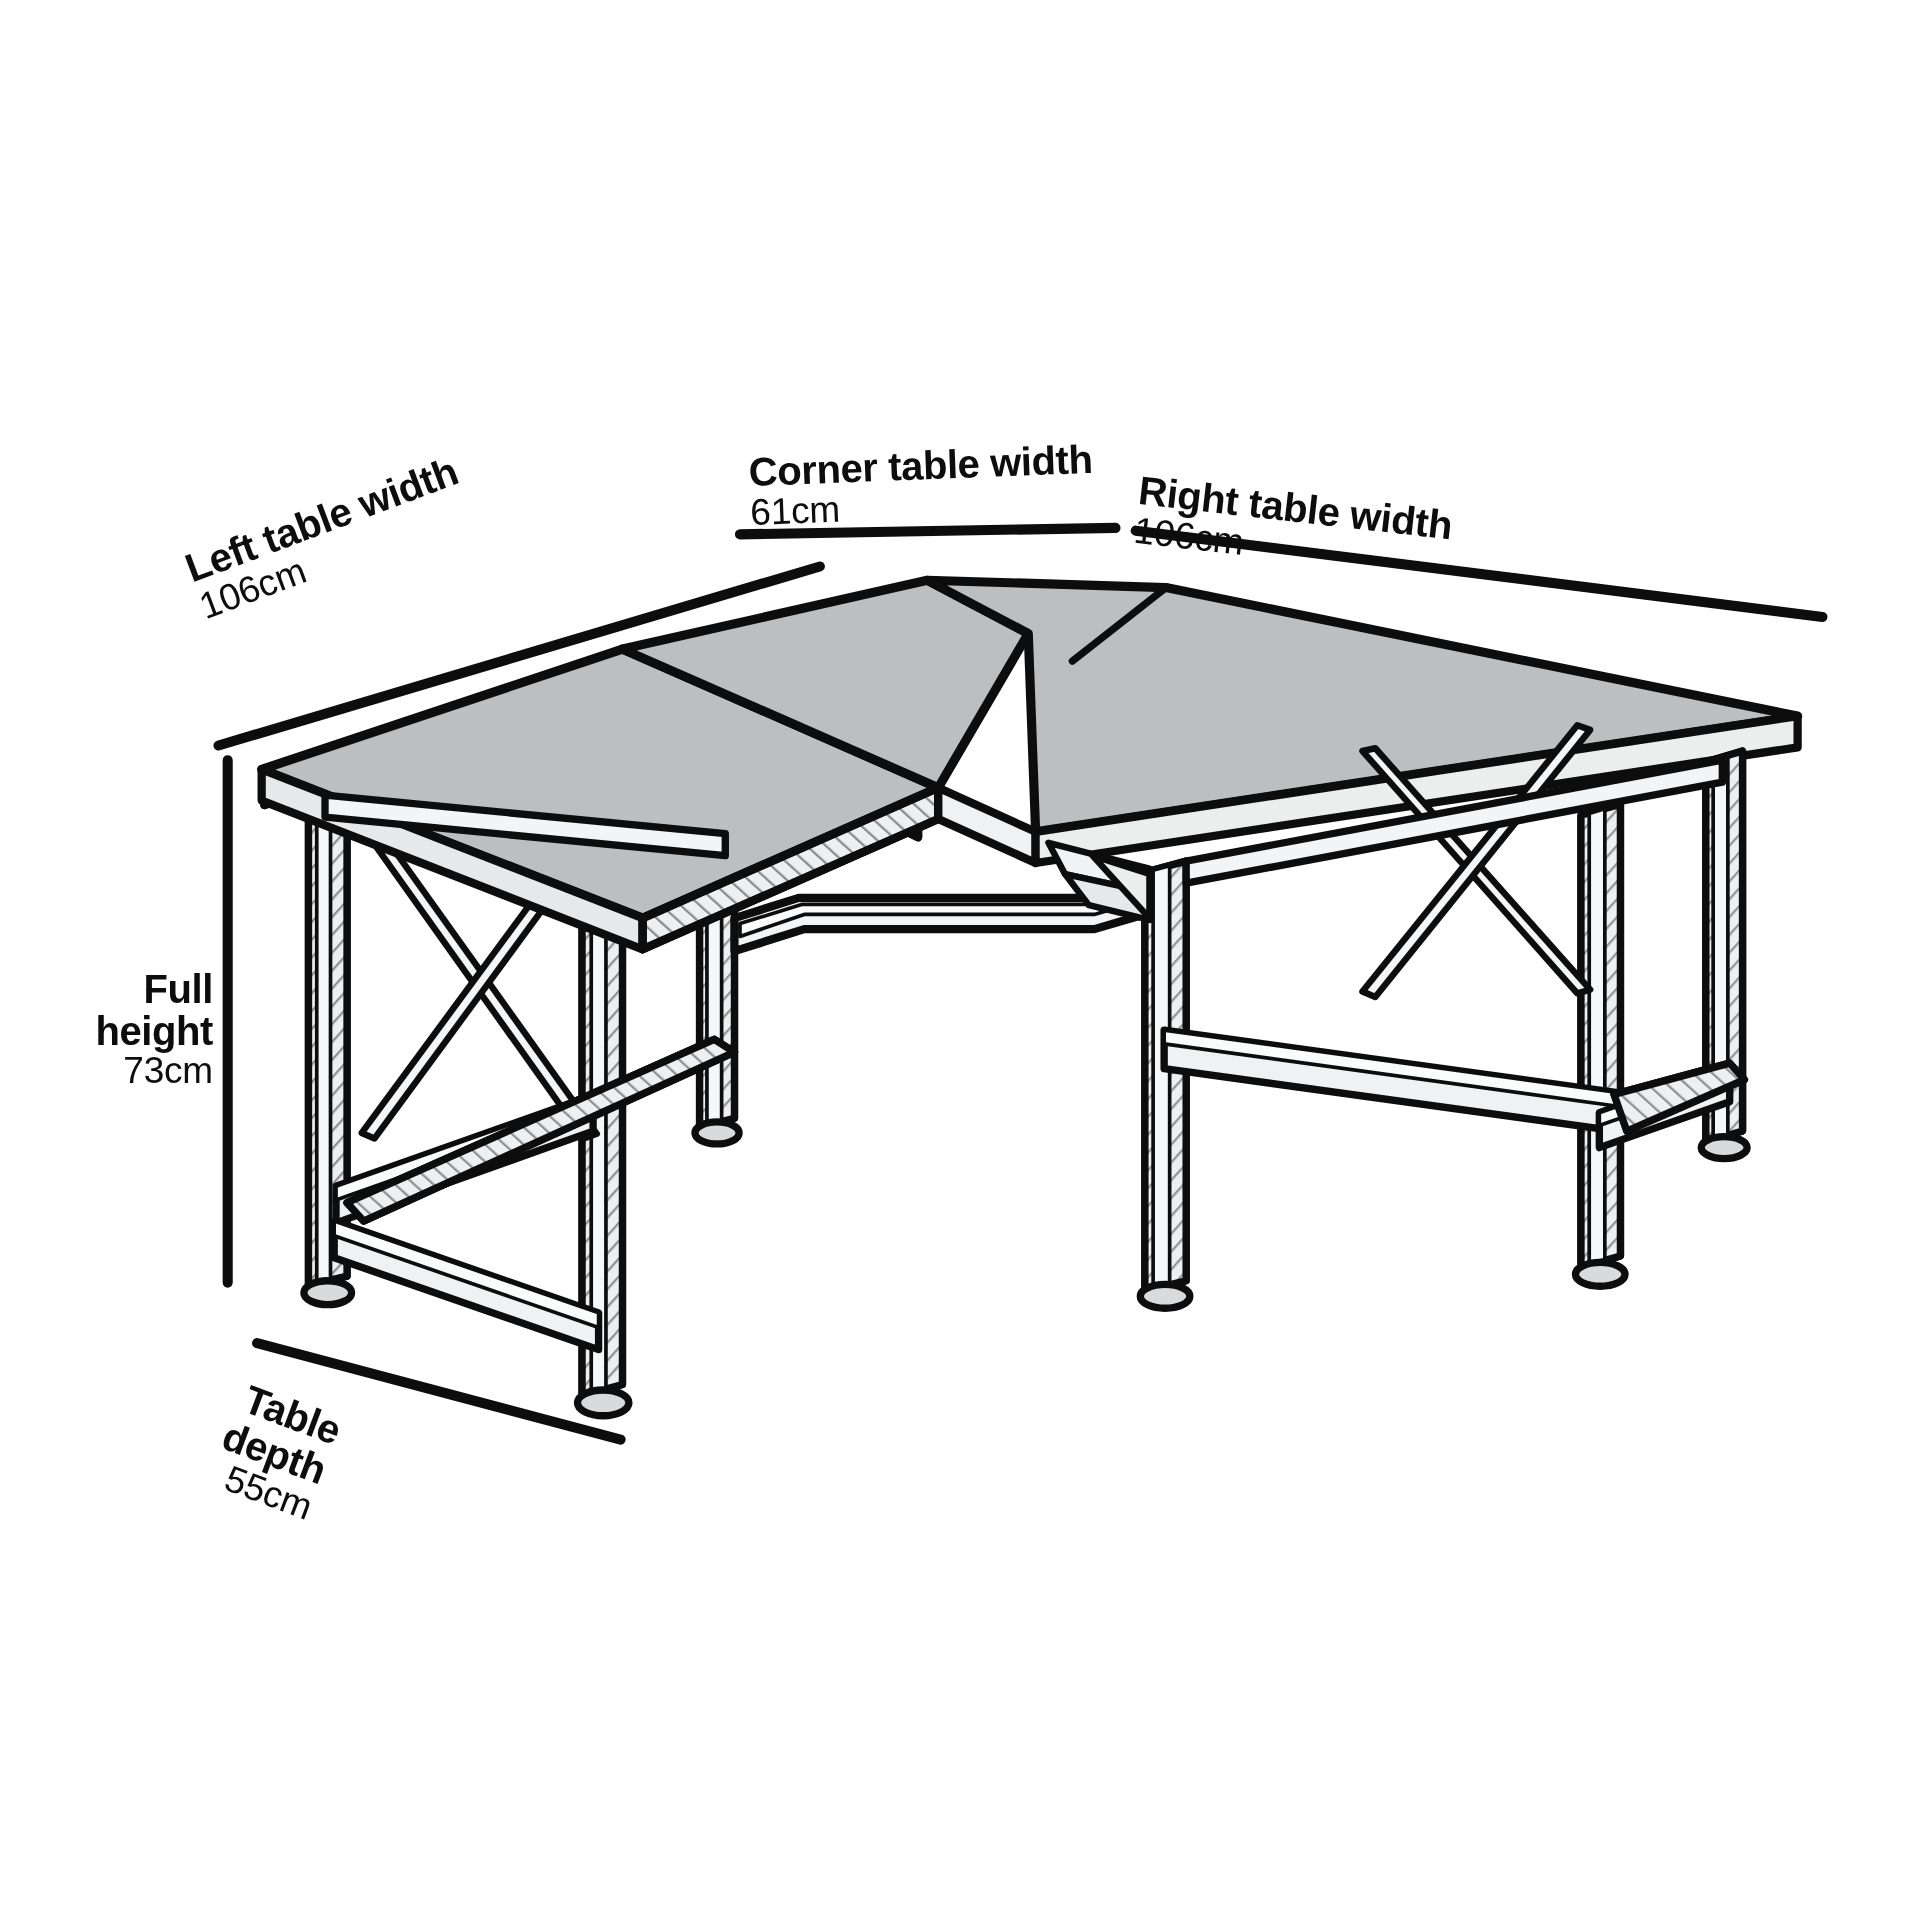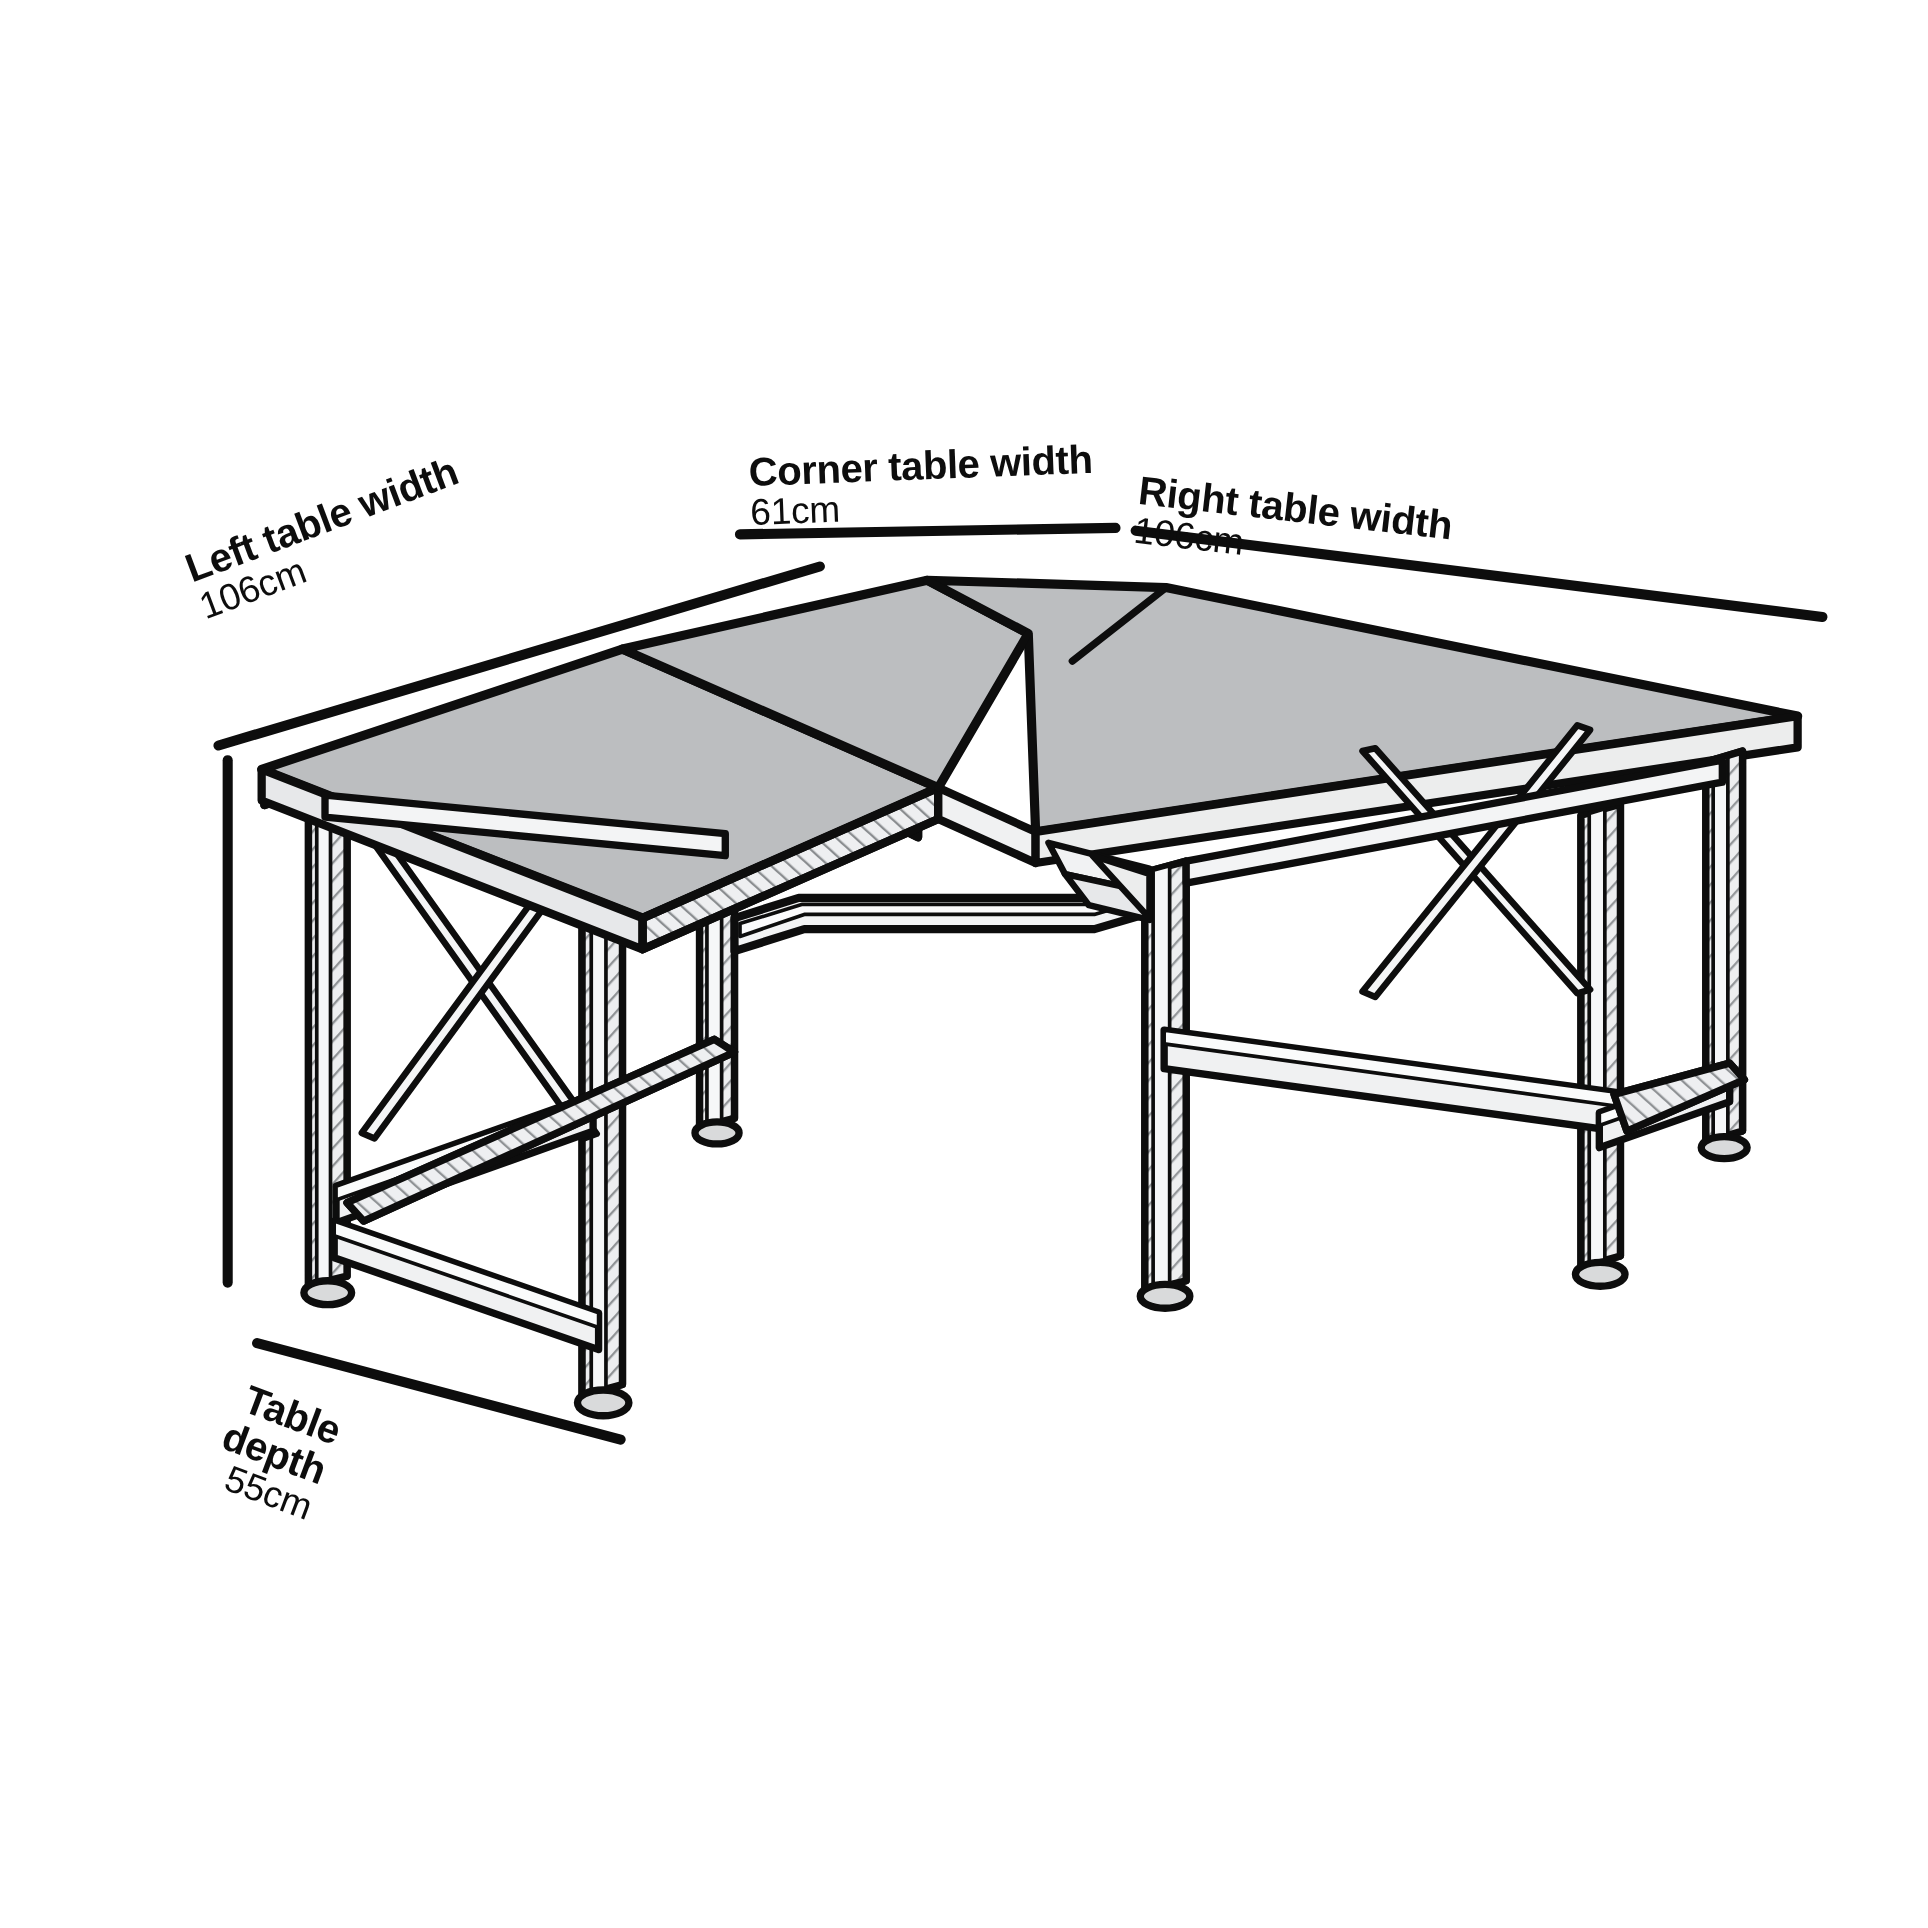--- a/index.html
+++ b/index.html
@@ -249,20 +249,25 @@
   <div class="dim" id="lbl-corner">
     <span class="name">Corner table width</span>
     <span class="val">61cm</span>
   </div>
 
   <div class="dim" id="lbl-right">
     <span class="name">Right table width</span>
     <span class="val">106cm</span>
   </div>
 
+  <div class="dim right-al" id="lbl-height">
+    <span class="name">Full</span>
+    <span class="name">height</span>
+    <span class="val">73cm</span>
+  </div>
 
   <div class="dim right-al" id="lbl-depth">
     <span class="name">Table</span>
     <span class="name">depth</span>
     <span class="val">55cm</span>
   </div>
 
 </div>
 
 

